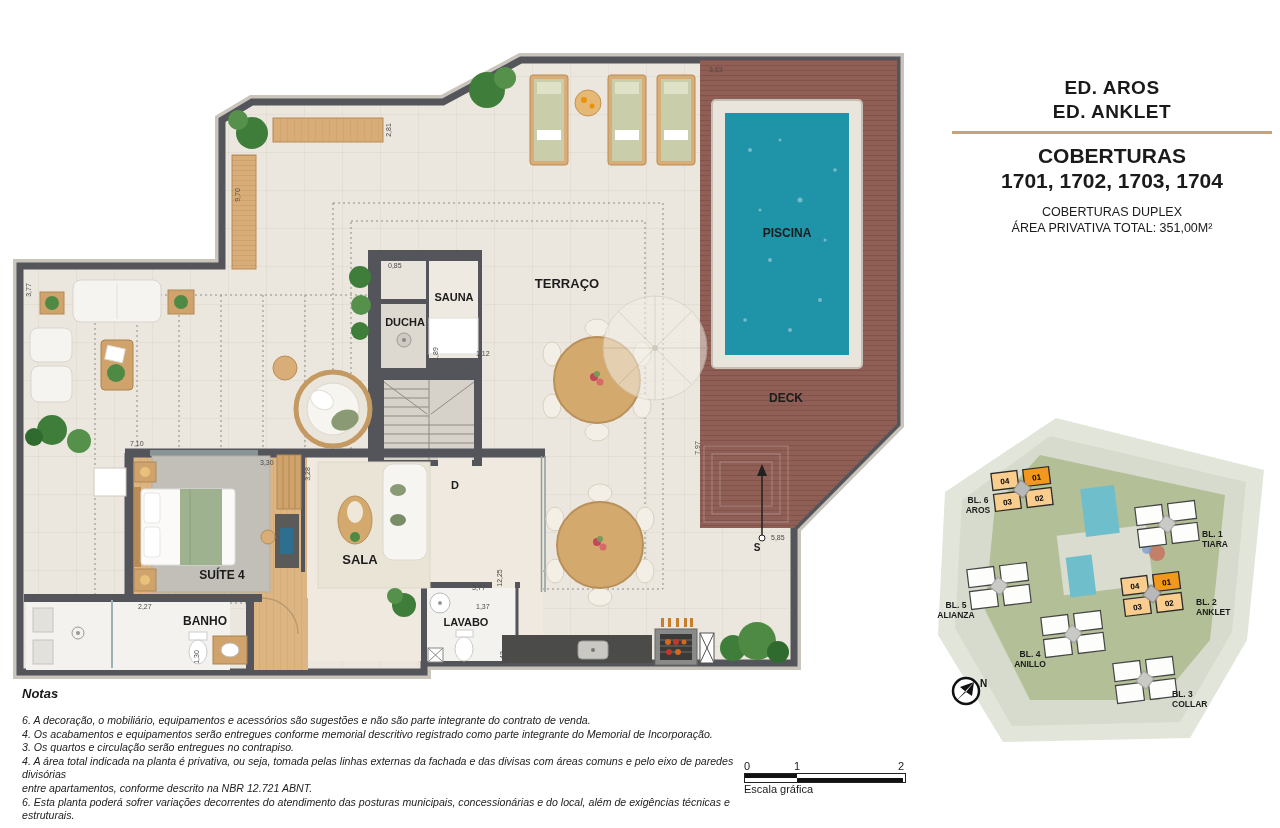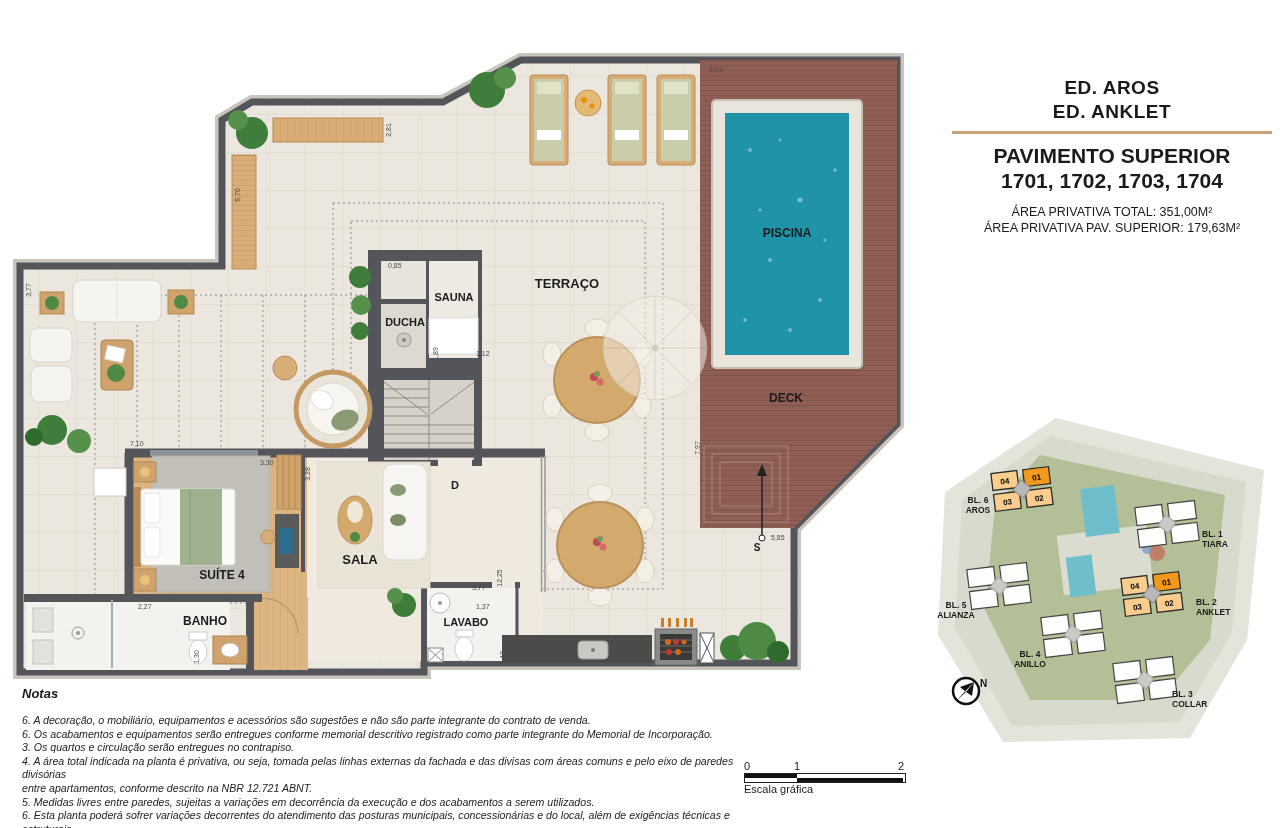--- a/index.html
+++ b/index.html
@@ -376,25 +376,25 @@
     <text class="dim-label" transform="rotate(-90 502 578)" x="502" y="578" text-anchor="middle">12,25</text>
     <text class="dim-label" transform="rotate(-90 700 448)" x="700" y="448" text-anchor="middle">7,97</text>
     <text class="dim-label" x="771" y="540">5,85</text>
   </g>
 </svg>
 
 <div class="title-block">
   <div class="title-bldg">ED. AROS</div>
   <div class="title-bldg">ED. ANKLET</div>
   <div class="title-rule"></div>
-  <div class="title-main">PAVIMENTO SUPERIOR</div>
+  <div class="title-main">COBERTURAS</div>
   <div class="title-main">1701, 1702, 1703, 1704</div>
   <div class="title-sub-wrap">
+    <div class="title-sub">COBERTURAS DUPLEX</div>
     <div class="title-sub">ÁREA PRIVATIVA TOTAL: 351,00M²</div>
-    <div class="title-sub">ÁREA PRIVATIVA PAV. SUPERIOR: 179,63M²</div>
   </div>
 </div>
 
 <svg class="site-svg" width="355" height="355" viewBox="925 400 355 355">
   <g>
     <polygon points="1056,418 1264,470 1247,640 1190,738 1003,742 938,635 945,492" fill="#e2e5da"></polygon>
     <polygon points="1050,436 1246,482 1232,632 1180,722 1012,726 955,628 962,500" fill="#d7dbce"></polygon>
     <polygon points="1040,455 1225,495 1210,640 1160,700 1030,700 985,610 995,505" fill="#b3bf97"></polygon>
     <rect x="1060" y="530" width="90" height="60" fill="#d9dccf" transform="rotate(-7 1105 560)"></rect>
     <rect x="1083" y="487" width="34" height="48" fill="#6fbecb" transform="rotate(-7 1100 511)"></rect>
@@ -487,25 +487,24 @@
     <circle cx="966" cy="691" r="13" fill="#ffffff" stroke="#111" stroke-width="2.5"></circle>
     <polygon points="974,682 960,687 966,692 956,701" fill="#111"></polygon>
     <polygon points="974,682 966,692 972,696" fill="#111"></polygon>
     <text x="980" y="687" font-size="10" font-weight="bold" fill="#111">N</text>
   </g>
 </svg>
 
 <div class="notes">
   <div class="notes-heading">Notas</div>
   <div class="note-item">6. A decoração, o mobiliário, equipamentos e acessórios são sugestões e não são parte integrante do contrato de venda.</div>
-  <div class="note-item">6. Os acabamentos e equipamentos serão entregues conforme memorial descritivo registrado como parte integrante do Memorial de Incorporação.</div>
+  <div class="note-item">4. Os acabamentos e equipamentos serão entregues conforme memorial descritivo registrado como parte integrante do Memorial de Incorporação.</div>
   <div class="note-item">3. Os quartos e circulação serão entregues no contrapiso.</div>
   <div class="note-item">4. A área total indicada na planta é privativa, ou seja, tomada pelas linhas externas da fachada e das divisas com áreas comuns e pelo eixo de paredes divisórias
 entre apartamentos, conforme descrito na NBR 12.721 ABNT.</div>
-  <div class="note-item">5. Medidas livres entre paredes, sujeitas a variações em decorrência da execução e dos acabamentos a serem utilizados.</div>
   <div class="note-item">6. Esta planta poderá sofrer variações decorrentes do atendimento das posturas municipais, concessionárias e do local, além de exigências técnicas e estruturais.</div>
 </div>
 
 <div class="scalebar">
   <div class="scalebar-ticks">
     <span style="left:0;">0</span>
     <span style="left:50px;">1</span>
     <span style="left:154px;">2</span>
   </div>
   <div class="sb-bar">

